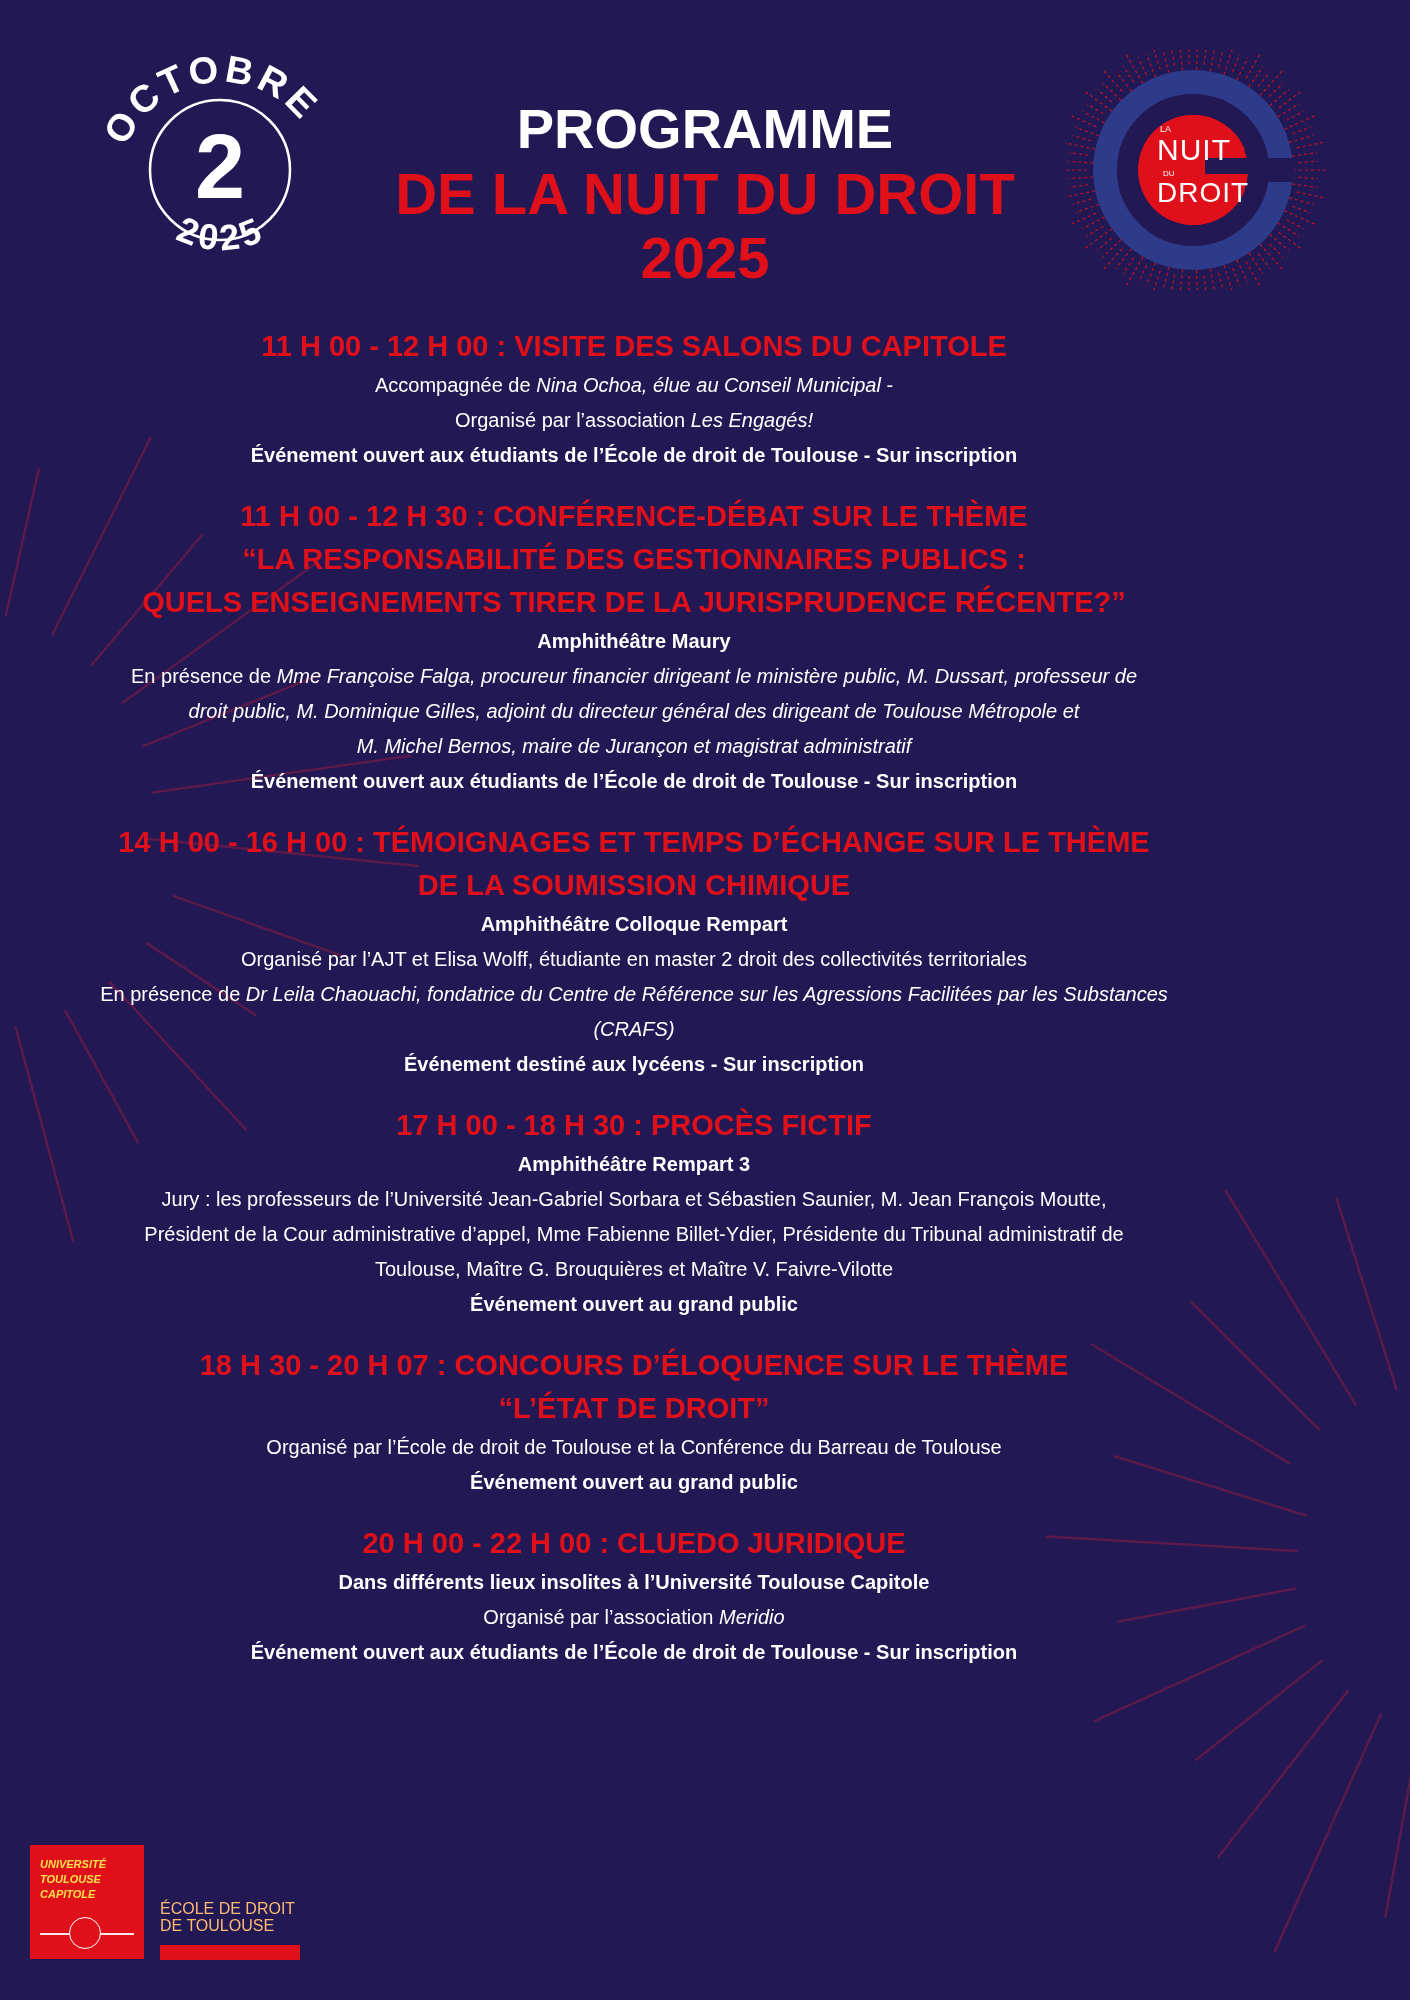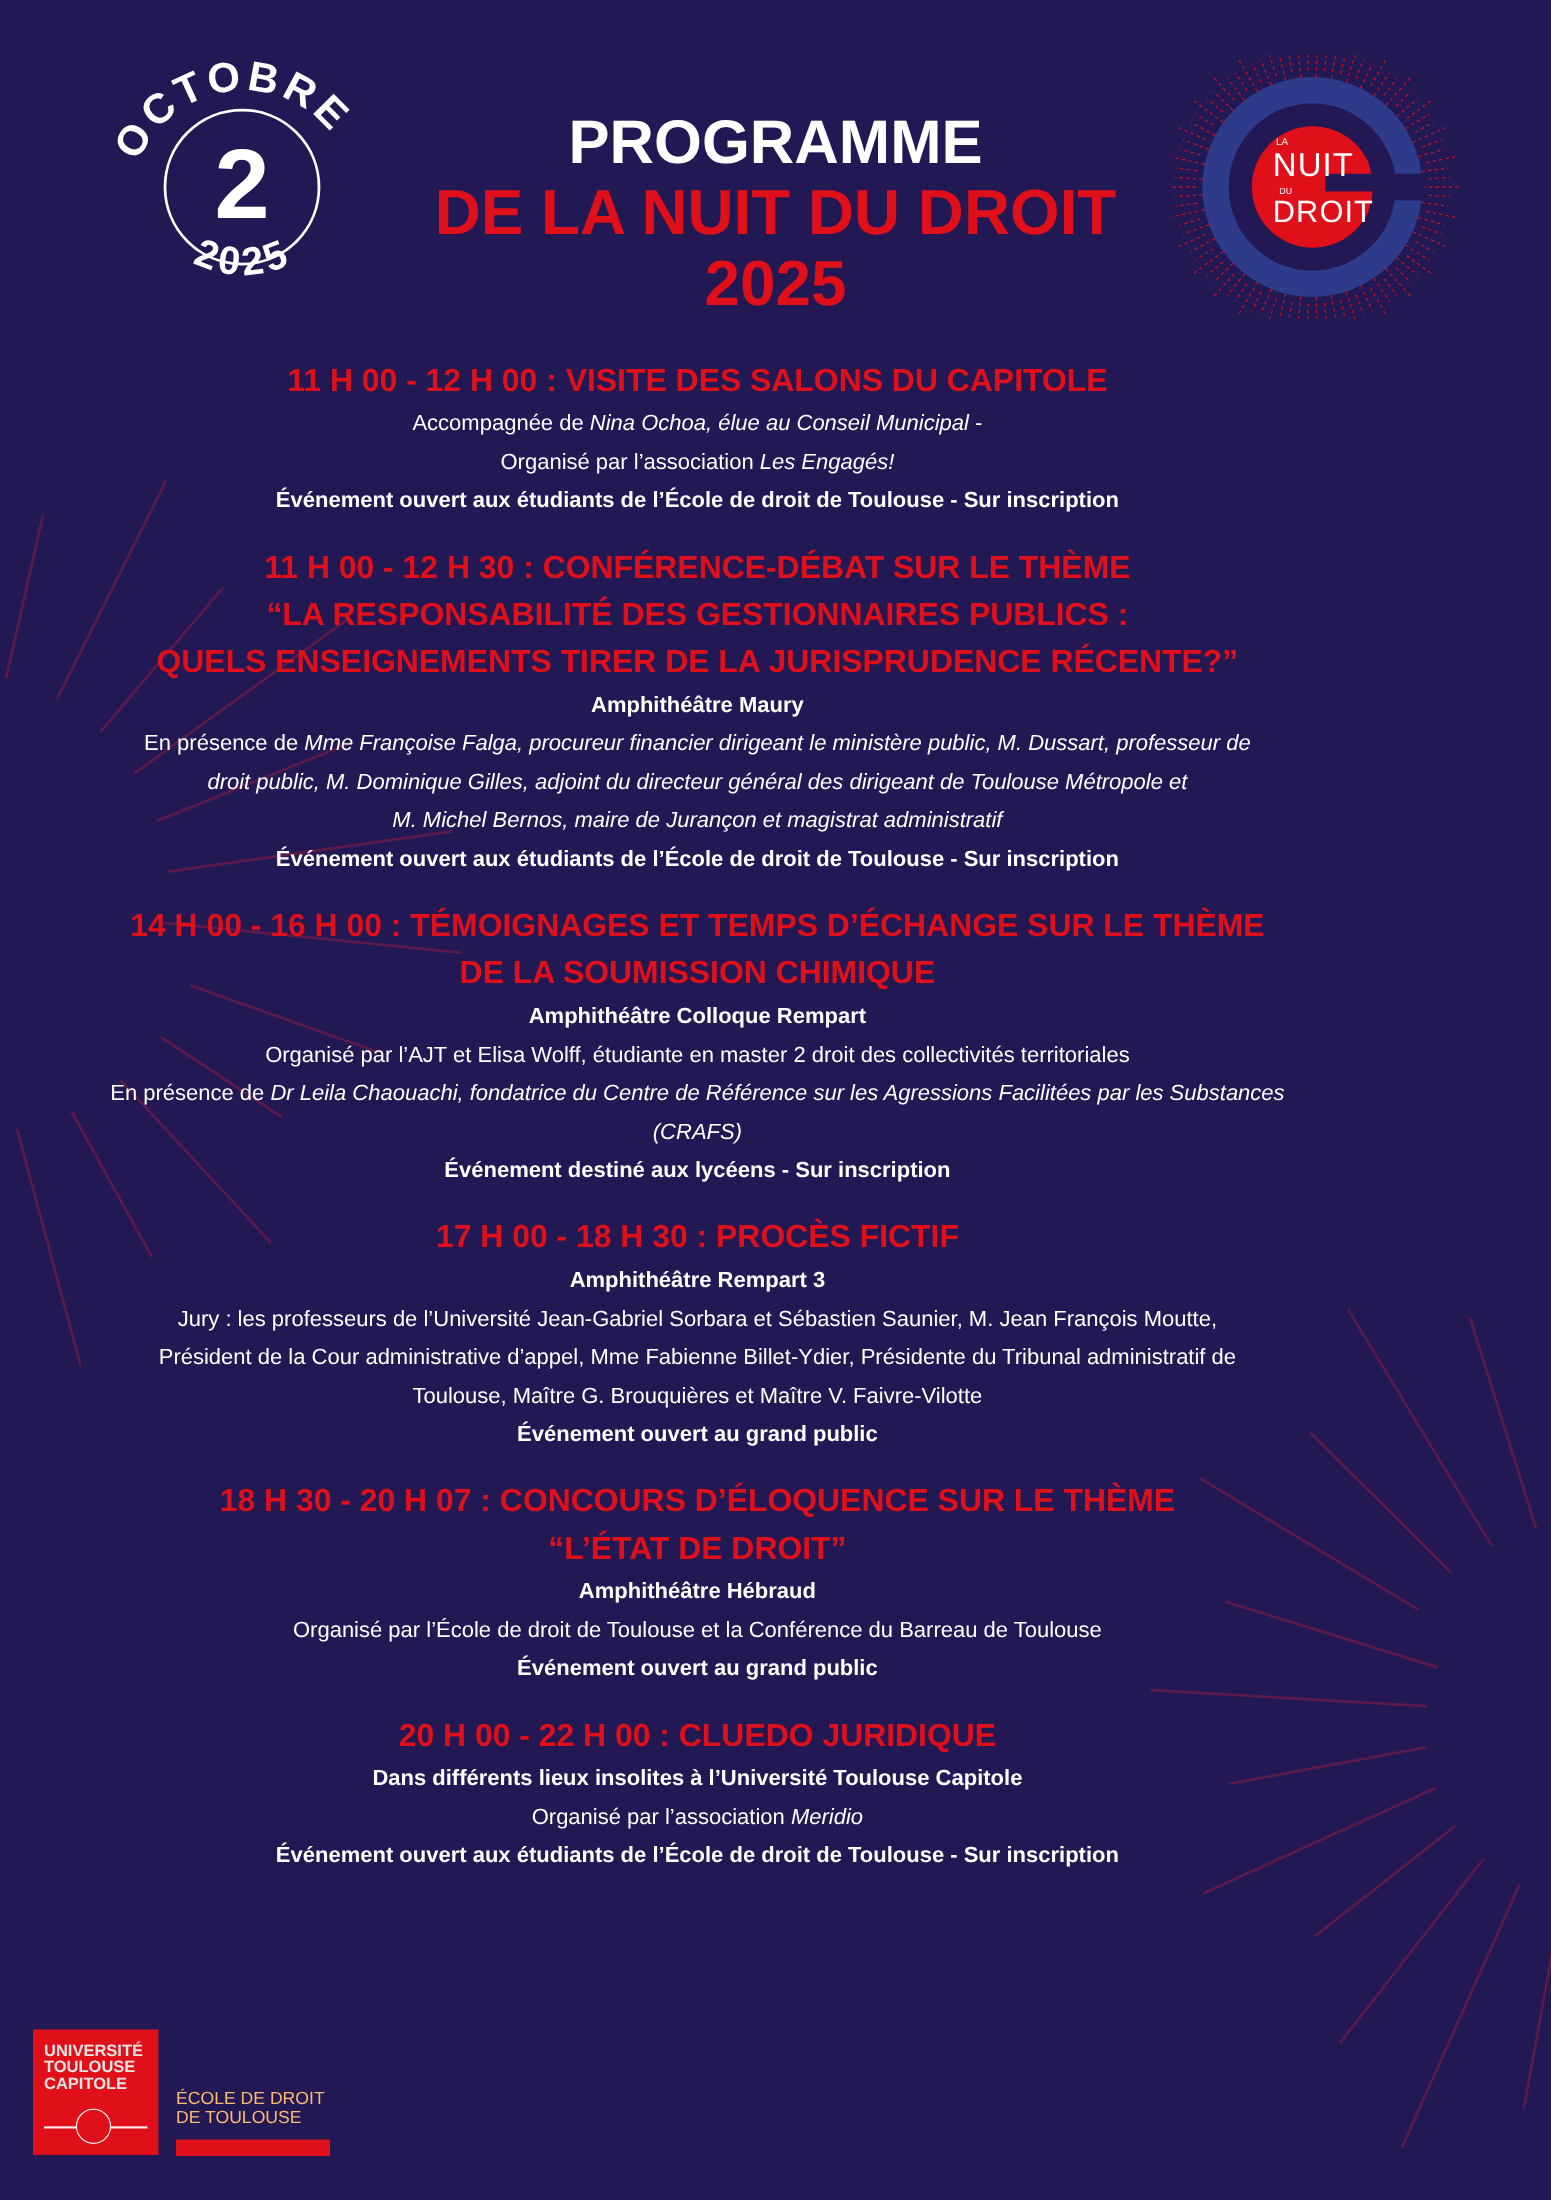--- a/index.html
+++ b/index.html
@@ -11,21 +11,21 @@
   .title-l2,.title-l3{font-size:58px;line-height:64px;color:#e0101a;}
   .logo-nuit{position:absolute;left:1065px;top:50px;width:280px;height:240px;}
   .program{position:absolute;left:0;top:325px;width:1268px;text-align:center;font-family:"Liberation Sans",sans-serif;}
   .event{margin-bottom:22px;}
   .ev-title{color:#e0101a;font-weight:bold;font-size:29px;line-height:43px;white-space:pre-line;}
   .ev-line{font-size:20px;line-height:35px;}
   .ev-bold{font-weight:bold;}
   .ev-it{font-style:italic;}
   .footer-logo{position:absolute;left:30px;top:1845px;width:270px;height:115px;}
   .utc-box{position:absolute;left:0;top:0;width:114px;height:114px;background:#e0101a;}
-  .utc-text{position:absolute;left:10px;top:12px;color:#e5e5e5;font-weight:bold;font-size:15px;line-height:15px;font-family:"Liberation Sans",sans-serif;}
+  .utc-text{position:absolute;left:10px;top:12px;color:#fde047;font-weight:bold;font-size:11px;line-height:15px;font-family:"Liberation Sans",sans-serif;font-style:italic;}
   .utc-seal{position:absolute;left:39px;top:72px;width:32px;height:32px;border:1.5px solid #fff;border-radius:50%;box-sizing:border-box;}
   .utc-rule{position:absolute;left:10px;top:88px;width:94px;height:2px;background:#fff;opacity:.9;}
   .edt-text{position:absolute;left:130px;top:55px;color:#fdba74;font-size:16px;line-height:17px;font-family:"Liberation Sans",sans-serif;}
   .edt-bar{position:absolute;left:130px;top:100px;width:140px;height:15px;background:#e0101a;}
 </style>
 </head>
 <body>
 
 <svg class="bg-burst" id="burst" viewBox="0 0 1410 2000">
     <line x1="149.0507914028249" y1="838.9683491628973" x2="417.70191602789185" y2="865.923371657541" stroke="#5a1a4a" stroke-width="2.5" stroke-linecap="round"></line>
@@ -237,21 +237,20 @@
       <div class="ev-title">17 H 00 - 18 H 30 : PROCÈS FICTIF</div>
       <div class="ev-line ev-bold"><span>Amphithéâtre Rempart 3</span></div>
       <div class="ev-line"><span>Jury : les professeurs de l’Université Jean-Gabriel Sorbara et Sébastien Saunier, M. Jean François Moutte,</span></div>
       <div class="ev-line"><span>Président de la Cour administrative d’appel, Mme Fabienne Billet-Ydier, Présidente du Tribunal administratif de</span></div>
       <div class="ev-line"><span>Toulouse, Maître G. Brouquières et Maître V. Faivre-Vilotte</span></div>
       <div class="ev-line ev-bold"><span>Événement ouvert au grand public</span></div>
     </div>
     <div class="event">
       <div class="ev-title">18 H 30 - 20 H 07 : CONCOURS D’ÉLOQUENCE SUR LE THÈME
 “L’ÉTAT DE DROIT”</div>
-      <div class="ev-line ev-bold"><span>Amphithéâtre Hébraud</span></div>
       <div class="ev-line"><span>Organisé par l’École de droit de Toulouse et la Conférence du Barreau de Toulouse</span></div>
       <div class="ev-line ev-bold"><span>Événement ouvert au grand public</span></div>
     </div>
     <div class="event">
       <div class="ev-title">20 H 00 - 22 H 00 : CLUEDO JURIDIQUE</div>
       <div class="ev-line ev-bold"><span>Dans différents lieux insolites à l’Université Toulouse Capitole</span></div>
       <div class="ev-line"><span>Organisé par l’association </span><span class="ev-it">Meridio</span></div>
       <div class="ev-line ev-bold"><span>Événement ouvert aux étudiants de l’École de droit de Toulouse - Sur inscription</span></div>
     </div>
   </div>

